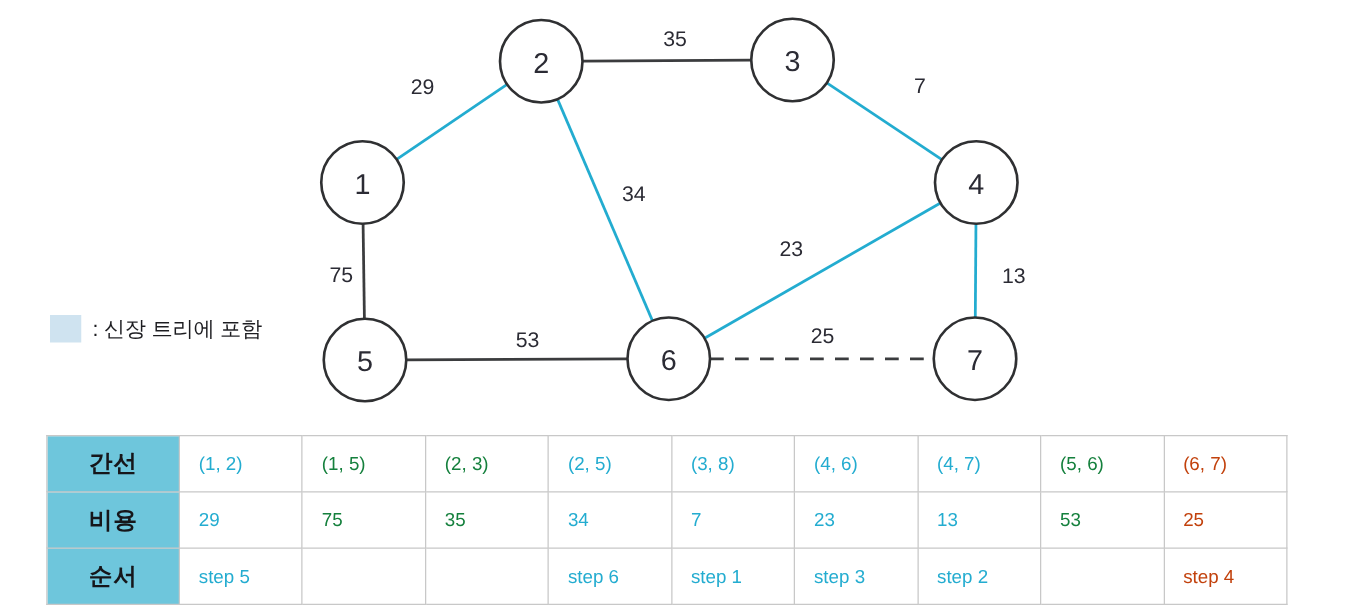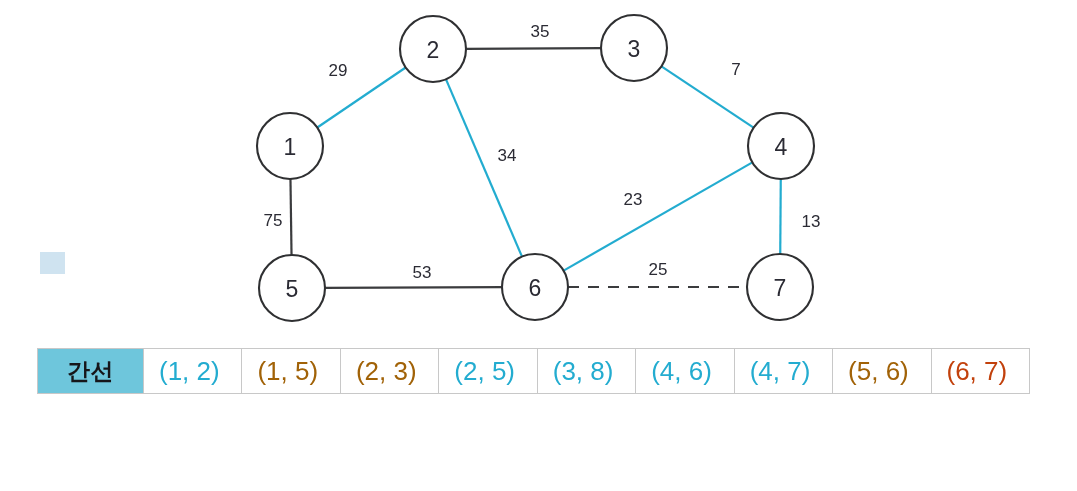--- a/index.html
+++ b/index.html
@@ -86,38 +86,38 @@
     position: absolute;
     left: 37px;
     top: 348px;
     width: 993px;
     border-collapse: collapse;
     table-layout: fixed;
   }
   #edge-table tr { height: 45px; }
   #edge-table td {
     border: 1px solid #c8c8c8;
-    font-size: 26px;
+    font-size: 15px;
     padding: 0 0 0 15px;
     vertical-align: middle;
     background: #ffffff;
     white-space: nowrap;
   }
   #edge-table td.rowhead {
     width: 105px;
     background: #6ec6dc;
     color: #16161a;
     font-weight: bold;
     text-align: center;
     padding-left: 0;
-    font-size: 23px;
+    font-size: 19px;
     letter-spacing: 0.5px;
   }
   td.c-in   { color: #23acd0; }
-  td.c-out  { color: #a16207; }
+  td.c-out  { color: #15803d; }
   td.c-gray { color: #c2410c; }
 </style>
 </head>
 <body>
 
 <div id="graph-area">
   <svg id="graph-svg" width="1077" height="340" viewBox="0 0 1077 340">
     <g id="edges-group">
         <line x1="317.30986922457583" y1="127.47512367284017" x2="405.69013077542417" y2="67.52487632715983" class="edge-line edge-included"></line>
         <line x1="290.4647426384058" y1="178.996727326813" x2="291.5352573615942" y2="255.003272673187" class="edge-line edge-plain"></line>
@@ -155,31 +155,56 @@
         <text x="811" y="221" class="weight-label">13</text>
         <text x="422" y="272" class="weight-label">53</text>
         <text x="658" y="269" class="weight-label">25</text>
       </g>
   </svg>
 </div>
 
 <div id="legend">
   <div class="legend-row">
     <span class="legend-swatch included"></span>
+    <span class="legend-text">: 신장 트리에 포함</span>
   </div>
 </div>
 
 <table id="edge-table">
   <tbody>
     <tr>
       <td class="rowhead">간선</td>
     <td class="c-in">(1, 2)</td>
         <td class="c-out">(1, 5)</td>
         <td class="c-out">(2, 3)</td>
         <td class="c-in">(2, 5)</td>
         <td class="c-in">(3, 8)</td>
         <td class="c-in">(4, 6)</td>
         <td class="c-in">(4, 7)</td>
         <td class="c-out">(5, 6)</td>
         <td class="c-gray">(6, 7)</td>
       </tr>
+    <tr>
+      <td class="rowhead">비용</td>
+    <td class="c-in">29</td>
+        <td class="c-out">75</td>
+        <td class="c-out">35</td>
+        <td class="c-in">34</td>
+        <td class="c-in">7</td>
+        <td class="c-in">23</td>
+        <td class="c-in">13</td>
+        <td class="c-out">53</td>
+        <td class="c-gray">25</td>
+      </tr>
+    <tr>
+      <td class="rowhead">순서</td>
+    <td class="c-in">step 5</td>
+        <td class="c-out"></td>
+        <td class="c-out"></td>
+        <td class="c-in">step 6</td>
+        <td class="c-in">step 1</td>
+        <td class="c-in">step 3</td>
+        <td class="c-in">step 2</td>
+        <td class="c-out"></td>
+        <td class="c-gray">step 4</td>
+      </tr>
   </tbody>
 </table>
 
 </body></html>

